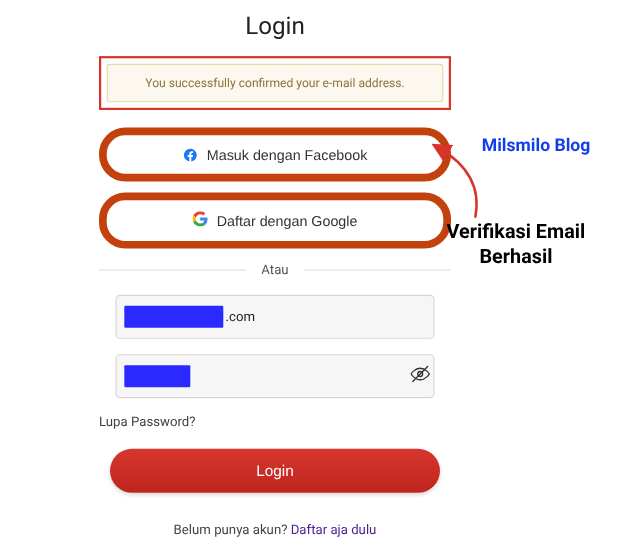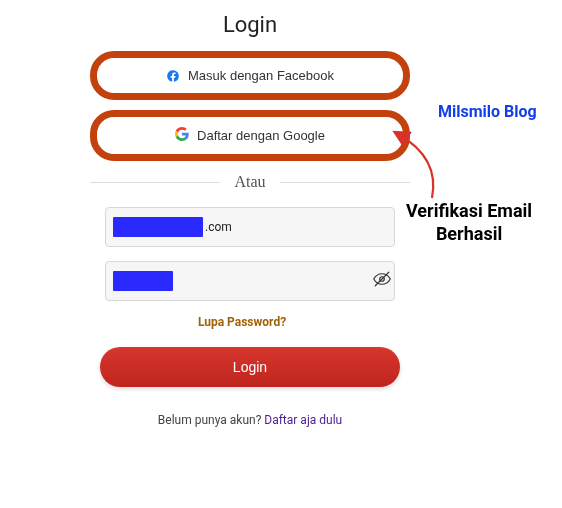--- a/index.html
+++ b/index.html
@@ -65,23 +65,22 @@
       align-items: center;
       margin: 12px 0 16px;
     }
     .divider-row .line {
       flex: 1;
       height: 1px;
       background: #ddd;
     }
     .divider-row .or-text {
       padding: 0 14px;
-      font-size: 16px;
+      font-size: 12px;
       color: #555;
-      font-family: Liberation Serif, serif;
     }
     .input-wrap {
       position: relative;
       width: 290px;
       margin: 0 auto 14px;
     }
     .text-input {
       width: 100%;
       height: 40px;
       border: 1px solid #d6d6d6;
@@ -114,26 +113,25 @@
       position: absolute;
       right: 4px;
       top: 50%;
       transform: translateY(-50%);
       font-size: 16px;
       color: #333;
       cursor: pointer;
       user-select: none;
     }
     .forgot {
-      text-align: center;
-      font-size: 12px;
-      color: #a16207;
+      text-align: left;
+      font-size: 12px;
+      color: #404040;
       margin: 6px 16px 18px 0;
       cursor: pointer;
-      font-weight: bold;
     }
     .login-btn {
       display: block;
       width: 300px;
       margin: 0 auto;
       background: linear-gradient(#d6362d, #bf251d);
       border: none;
       border-radius: 22px;
       color: #fff;
       font-size: 14px;
@@ -145,21 +143,21 @@
       text-align: center;
       font-size: 12px;
       color: #444;
       margin-top: 26px;
     }
     .signup-row .link { color: #4c1d95; cursor: pointer; }
     
     .anno-blog {
       position: absolute;
       left: 438px;
-      top: 102px;
+      top: 122px;
       color: #1240e6;
       font-weight: 700;
       font-size: 16px;
     }
     .anno-verify {
       position: absolute;
       left: 406px;
       top: 200px;
       color: #000000;
       font-weight: 700;
@@ -173,20 +171,23 @@
       top: 128px;
       pointer-events: none;
     }
   </style>
 </head>
 <body>
 
 <div class="container">
   <h1 class="page-title">Login</h1>
 
+  <div class="alert-box">
+    <div class="alert-inner">You successfully confirmed your e-mail address.</div>
+  </div>
 
   <button class="social-btn">
     <span class="fb-icon">
       <svg viewBox="0 0 24 24" width="14" height="14" fill="#1877f2">
           <path d="M22 12a10 10 0 1 0-11.56 9.88v-6.99H7.9V12h2.54V9.8c0-2.51 1.49-3.9 3.78-3.9 1.1 0 2.24.2 2.24.2v2.46h-1.26c-1.24 0-1.63.77-1.63 1.56V12h2.78l-.44 2.89h-2.34v6.99A10 10 0 0 0 22 12z"></path>
         </svg>
     </span>
     <span>Masuk dengan Facebook</span>
   </button>
 

